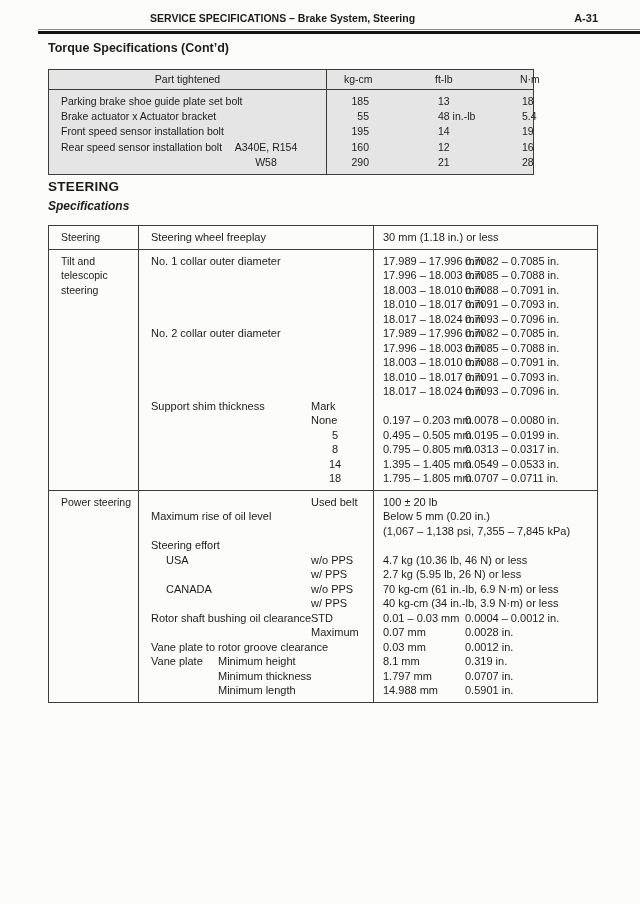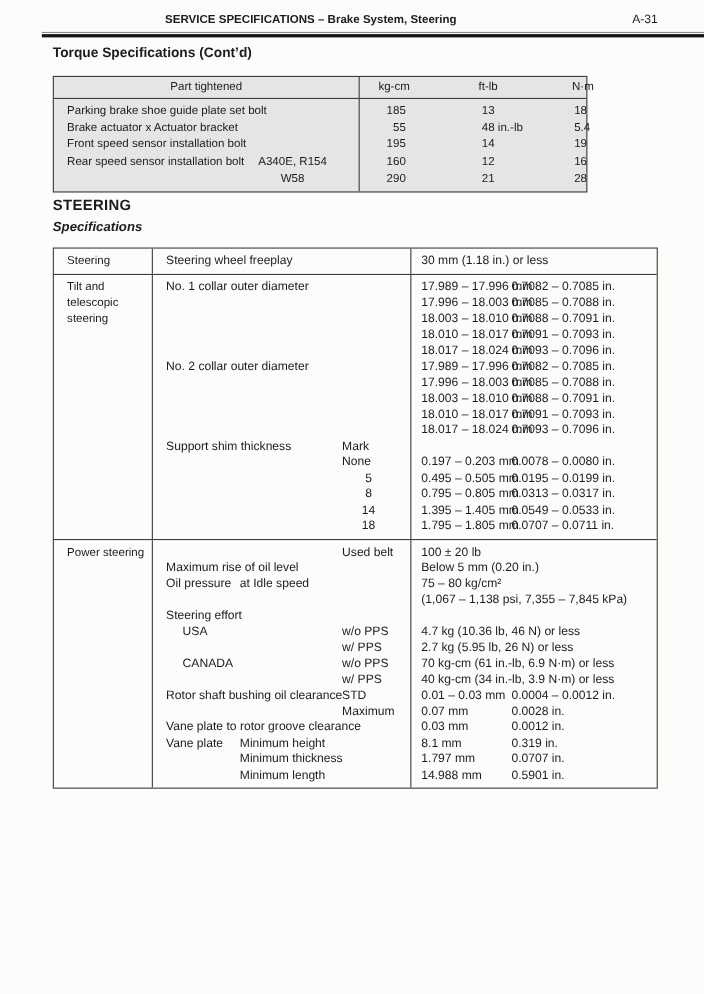--- a/index.html
+++ b/index.html
@@ -5,21 +5,21 @@
   html,body { margin:0; padding:0; background:#e8e8e6; }
   .page {
     position:relative; width:640px; height:904px; margin:0 auto;
     background:#fcfcfa; color:#1c1c1c;
     font-family:"Liberation Sans", sans-serif;
     overflow:hidden;
   }
   
   .hdr-title { position:absolute; left:150px; top:12px; font-size:10.5px; font-weight:700; white-space:nowrap; }
   .hdr-title .t2 { font-weight:700; }
-  .hdr-page { position:absolute; right:42px; top:12px; font-size:11px; font-weight:400; }
+  .hdr-page { position:absolute; right:42px; top:12px; font-size:11px; font-weight:700; }
   .hdr-rule { position:absolute; left:38px; right:0; top:29px; }
   .hdr-rule .thin  { height:1px; background:#8a8a88; }
   .hdr-rule .thick { height:3px; background:#161616; margin-top:1px; }
 
   
   .h-torque { position:absolute; left:48px; top:41px; font-size:12.5px; font-weight:700; }
   .h-steering { position:absolute; left:48px; top:179px; font-size:13.5px; font-weight:700; letter-spacing:.3px; }
   .h-specs { position:absolute; left:48px; top:199px; font-size:12px; font-weight:700;font-style:italic; }
 
   
@@ -225,25 +225,20 @@
         <div class="srows">
           <div class="srow">
             <span class="s-sub">Used belt</span>
             <span class="s-full">100 ± 20 lb</span>
           </div>
           <div class="srow">
             <span class="s-item">Maximum rise of oil level</span>
             <span class="s-full">Below 5 mm (0.20 in.)</span>
           </div>
           <div class="srow">
-            <span class="s-item">Oil pressure</span>
-            <span class="s-item2">at Idle speed</span>
-            <span class="s-full">75 – 80 kg/cm²</span>
-          </div>
-          <div class="srow">
             <span class="s-full">(1,067 – 1,138 psi, 7,355 – 7,845 kPa)</span>
           </div>
           <div class="srow">
             <span class="s-item">Steering effort</span>
           </div>
           <div class="srow">
             <span class="s-item indent">USA</span>
             <span class="s-sub">w/o PPS</span>
             <span class="s-full">4.7 kg (10.36 lb, 46 N) or less</span>
           </div>

